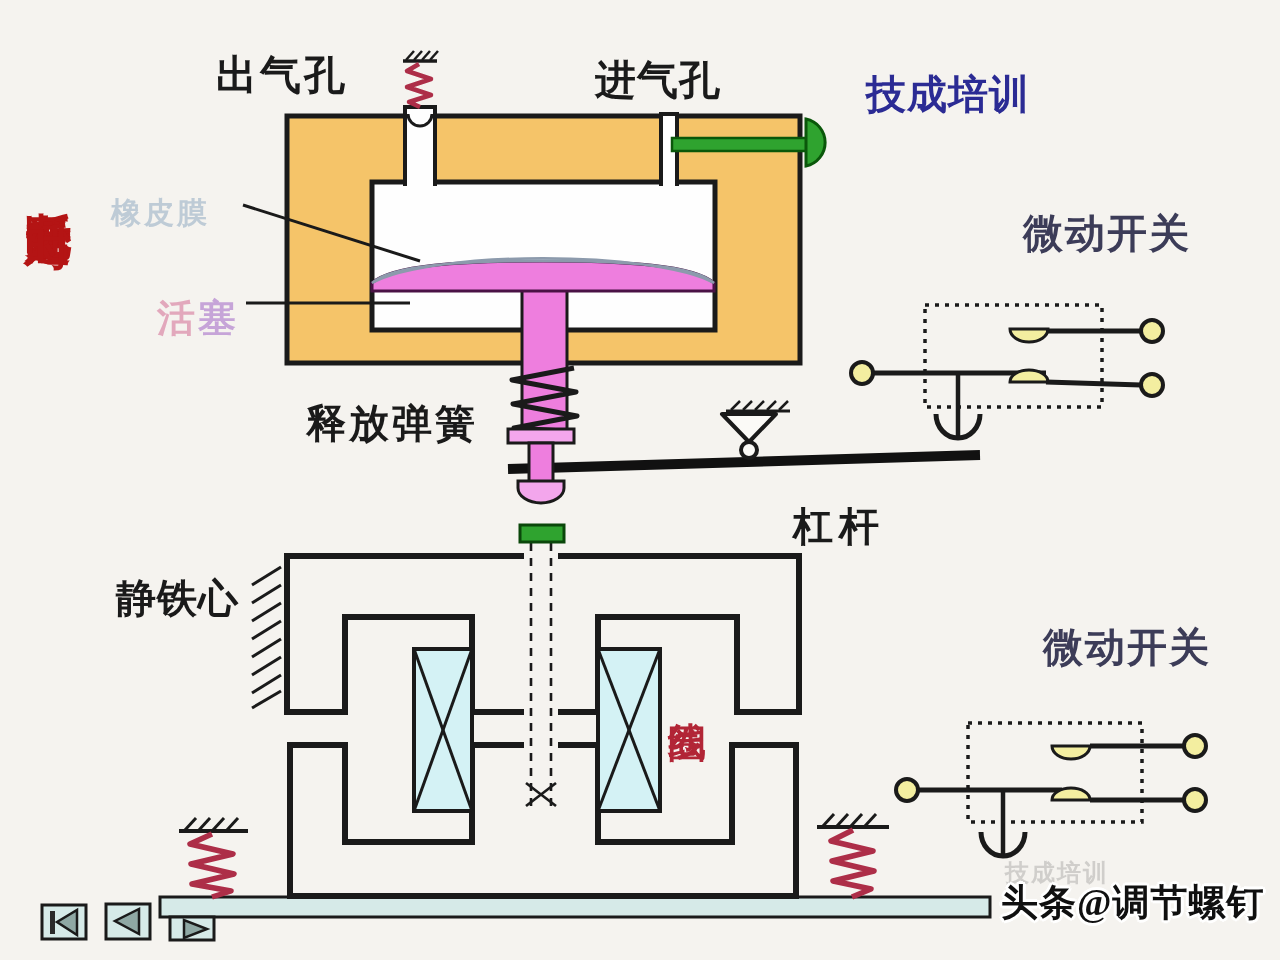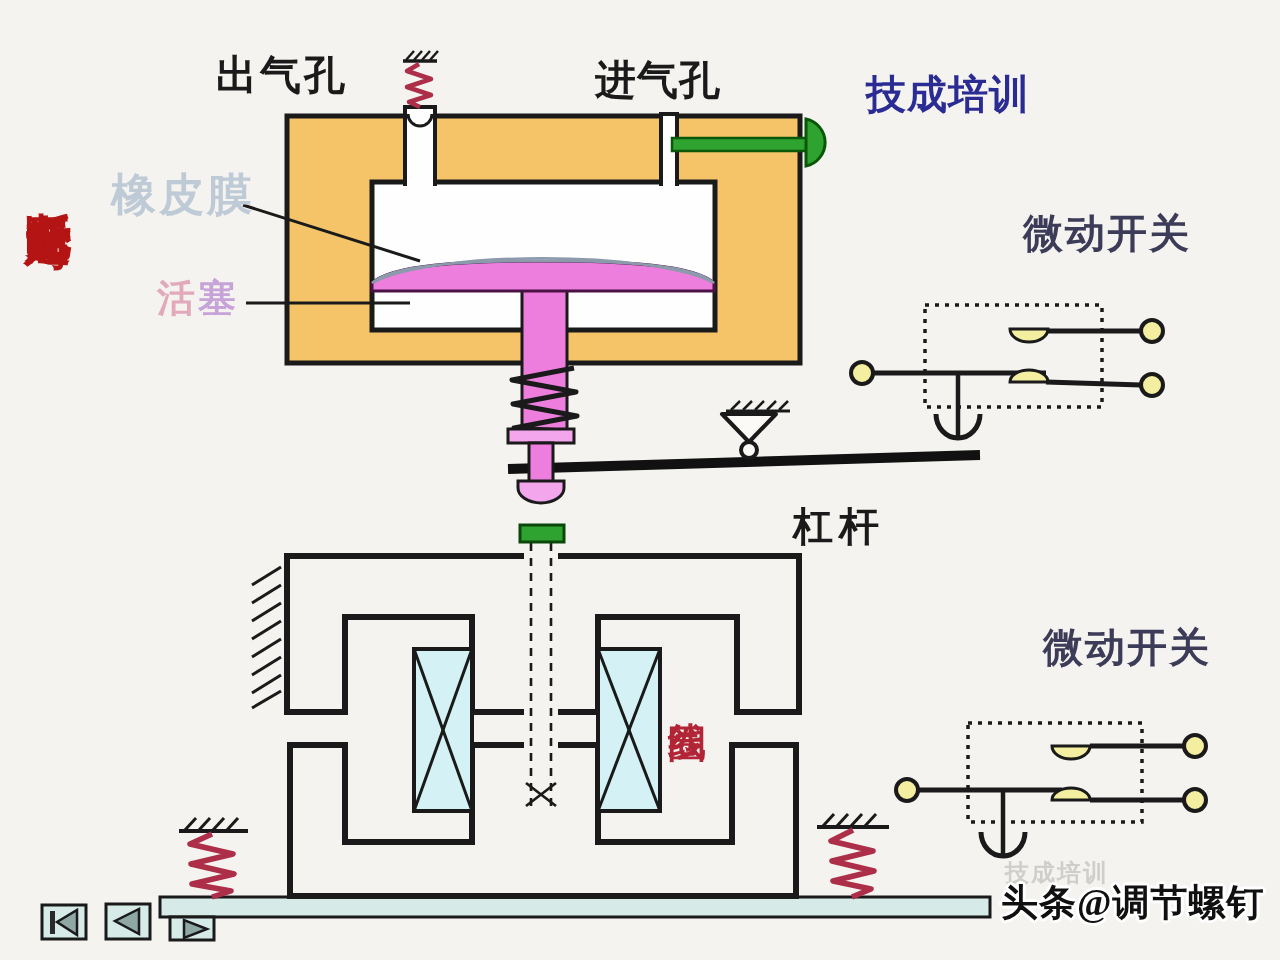--- a/index.html
+++ b/index.html
@@ -7,22 +7,22 @@
   #stage{position:relative;width:1280px;height:960px;background:var(--bg,#F5F3EF);overflow:hidden;}
   svg{position:absolute;left:0;top:0;}
   .lbl{position:absolute;font-family:"Liberation Serif","DejaVu Serif",serif;font-weight:bold;
        color:var(--ink,#1a1a1a);white-space:nowrap;line-height:1.05;}
   .vert{writing-mode:vertical-rl;text-orientation:upright;}
   .lbl-outlet{left:216px;top:54px;font-size:41px;letter-spacing:3px;}
   .lbl-inlet{left:595px;top:59px;font-size:41px;letter-spacing:1px;}
   .lbl-screw{left:866px;top:74px;font-size:40px;color:var(--textblue,#2B2B94);letter-spacing:1px;}
   .lbl-msw-top{left:1023px;top:213px;font-size:40px;color:var(--textslate,#3C3C58);letter-spacing:2px;}
   .lbl-msw-bot{left:1043px;top:627px;font-size:40px;color:var(--textslate,#3C3C58);letter-spacing:2px;}
-  .lbl-membrane{left:111px;top:172px;font-size:45px;color:var(--memlabel,#BECBD6);letter-spacing:3px;}
-  .lbl-piston{left:157px;top:279px;font-size:38px;letter-spacing:3px;}
+  .lbl-membrane{left:111px;top:197px;font-size:30px;color:var(--memlabel,#BECBD6);letter-spacing:3px;}
+  .lbl-piston{left:157px;top:299px;font-size:38px;letter-spacing:3px;}
   .lbl-piston .pc1{color:var(--piston1,#E2A8BC);}
   .lbl-piston .pc2{color:var(--piston2,#C6A4D8);}
   .lbl-release{left:306px;top:403px;font-size:40px;letter-spacing:3px;}
   .lbl-lever{left:793px;top:482px;font-size:40px;letter-spacing:6px;margin-top:24px;}
   .lbl-score{left:116px;top:578px;font-size:40px;letter-spacing:1px;}
   .lbl-coil{left:666px;top:692px;font-size:38px;color:var(--coilred,#B22536);letter-spacing:4px;}
   .lbl-delay{left:24px;top:175px;font-size:46px;color:var(--textred,#B41414);letter-spacing:2px;}
   .lbl-watermark{left:1001px;top:884px;font-size:37px;color:#101010;letter-spacing:1px;
      text-shadow:-2px -2px 0 #fff,2px -2px 0 #fff,-2px 2px 0 #fff,2px 2px 0 #fff,0 -3px 0 #fff,0 3px 0 #fff,-3px 0 0 #fff,3px 0 0 #fff;}
   .lbl-ghost{left:1005px;top:861px;font-size:24px;color:rgba(110,110,110,0.28);letter-spacing:2px;}
@@ -196,18 +196,20 @@
 </svg>
 
 <div class="lbl vert lbl-delay">断电后开始延时</div>
 <div class="lbl lbl-inlet">进气孔</div>
 <div class="lbl lbl-outlet">出气孔</div>
 <div class="lbl lbl-screw">技成培训</div>
 <div class="lbl lbl-msw-top">微动开关</div>
 <div class="lbl lbl-msw-bot">微动开关</div>
 <div class="lbl lbl-membrane">橡皮膜</div>
 <div class="lbl lbl-piston"><span class="pc1">活</span><span class="pc2">塞</span></div>
+<div class="lbl lbl-release">释放弹簧</div>
 <div class="lbl lbl-lever">杠杆</div>
+<div class="lbl lbl-score">静铁心</div>
 <div class="lbl vert lbl-coil">线圈</div>
 <div class="lbl lbl-ghost">技成培训</div>
 <div class="lbl lbl-watermark">头条@调节螺钉</div>
 
 </div>
 
 </body></html>

